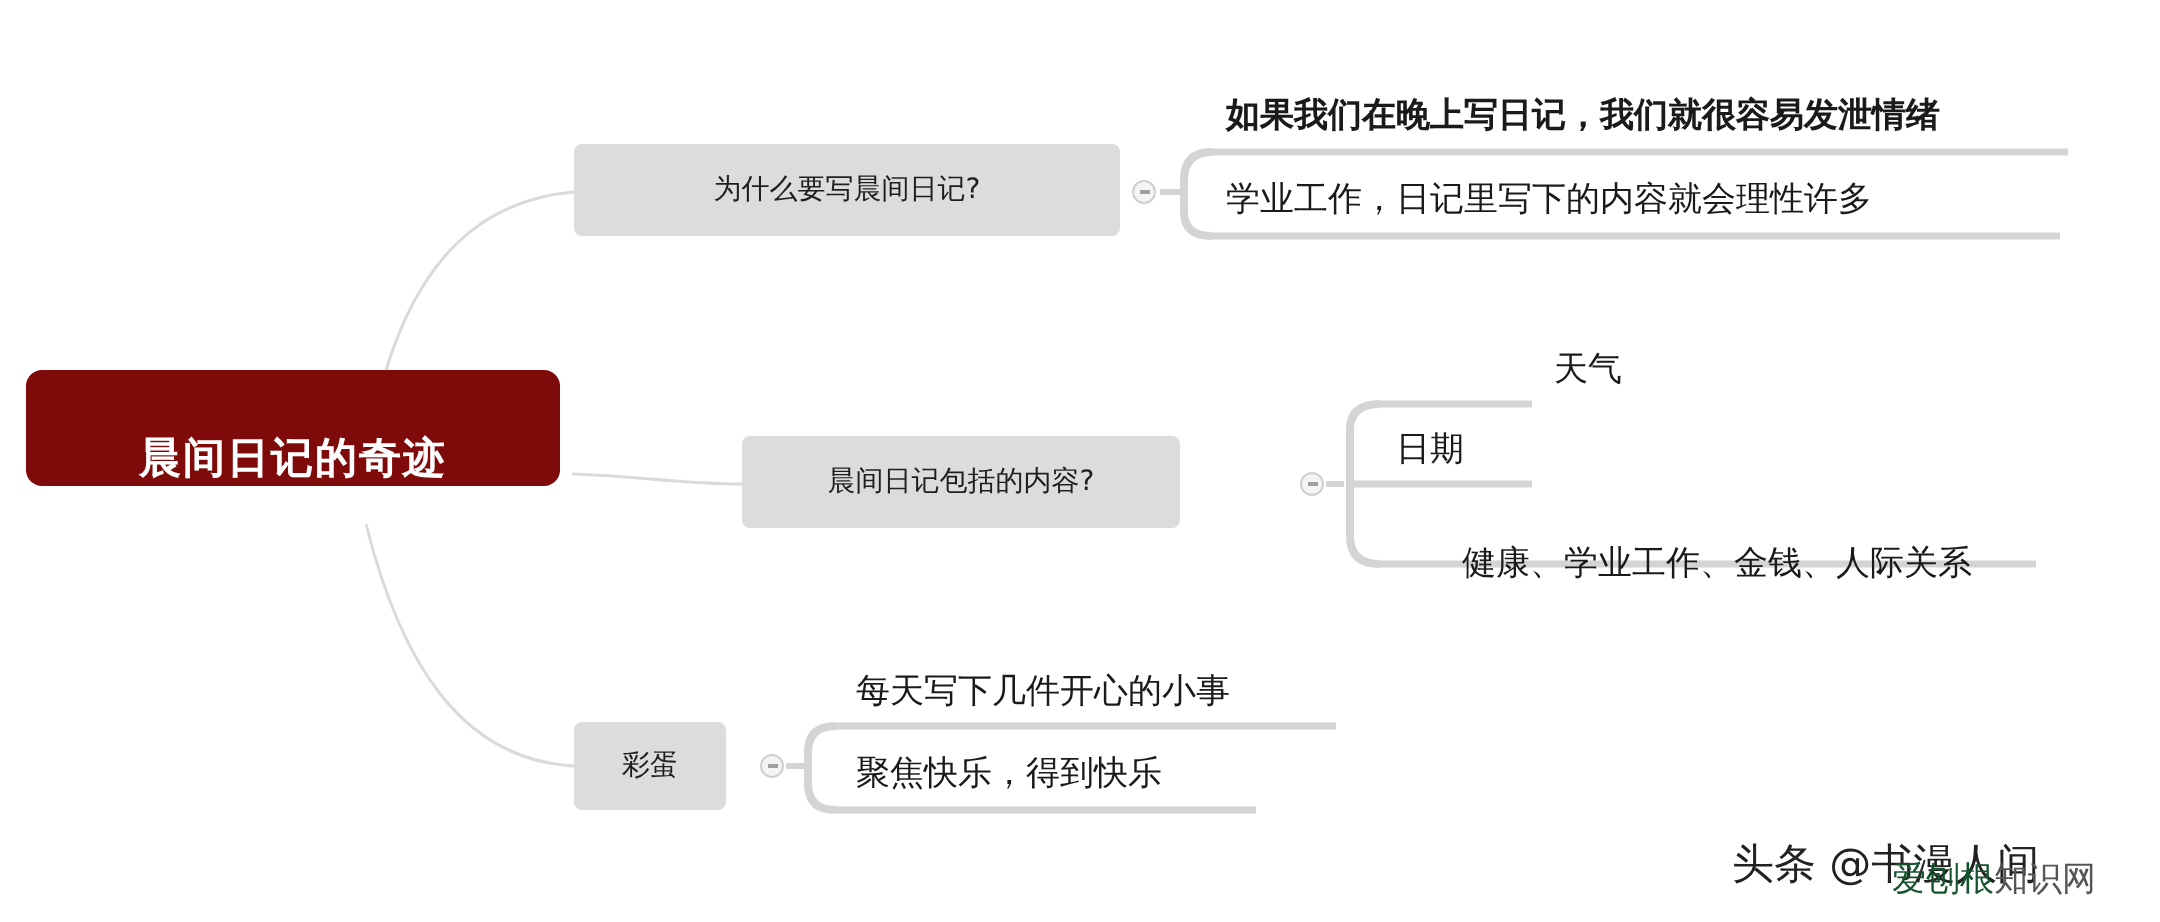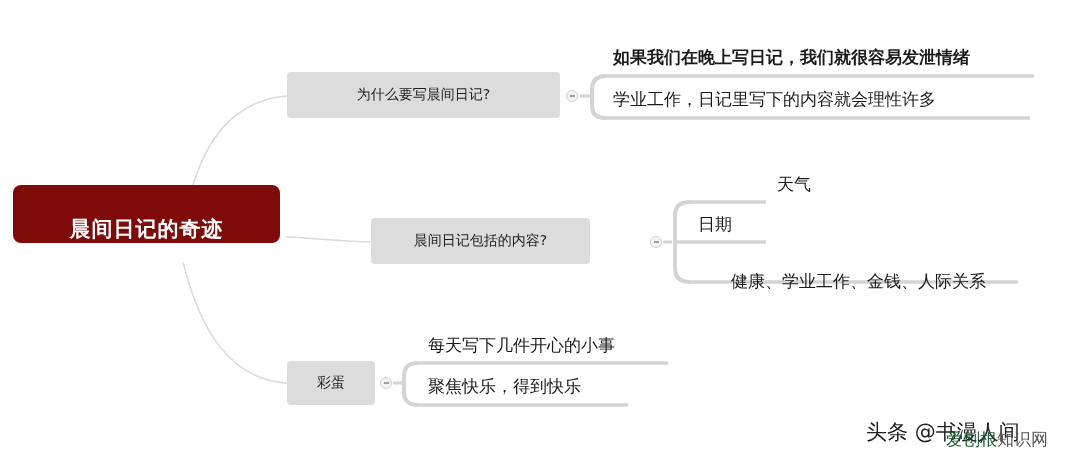--- a/index.html
+++ b/index.html
@@ -68,21 +68,21 @@
   <div class="topic" style="left:371px; top:218px; width:219px; height:46px;">
     <span>晨间日记包括的内容?</span>
   </div>
   <div class="collapse" style="left:650px; top:236px;">
     <span></span>
   </div>
   <div class="leaf" style="left:732px; top:173px;margin-left:45px;">天气</div>
   <div class="leaf" style="left:698px; top:213px;">日期</div>
   <div class="leaf" style="left:731px; top:254px;margin-top:16px;">健康、学业工作、金钱、人际关系</div>
 
-  <div class="topic" style="left:287px; top:361px; width:88px; height:44px;">
+  <div class="topic" style="left:287px; top:361px; width:76px; height:44px;">
     <span>彩蛋</span>
   </div>
   <div class="collapse" style="left:380px; top:377px;">
     <span></span>
   </div>
   <div class="leaf" style="left:428px; top:334px;">每天写下几件开心的小事</div>
   <div class="leaf" style="left:428px; top:375px;">聚焦快乐，得到快乐</div>
 
   <div class="watermark">
     <span>头条 @书漫人间</span>

